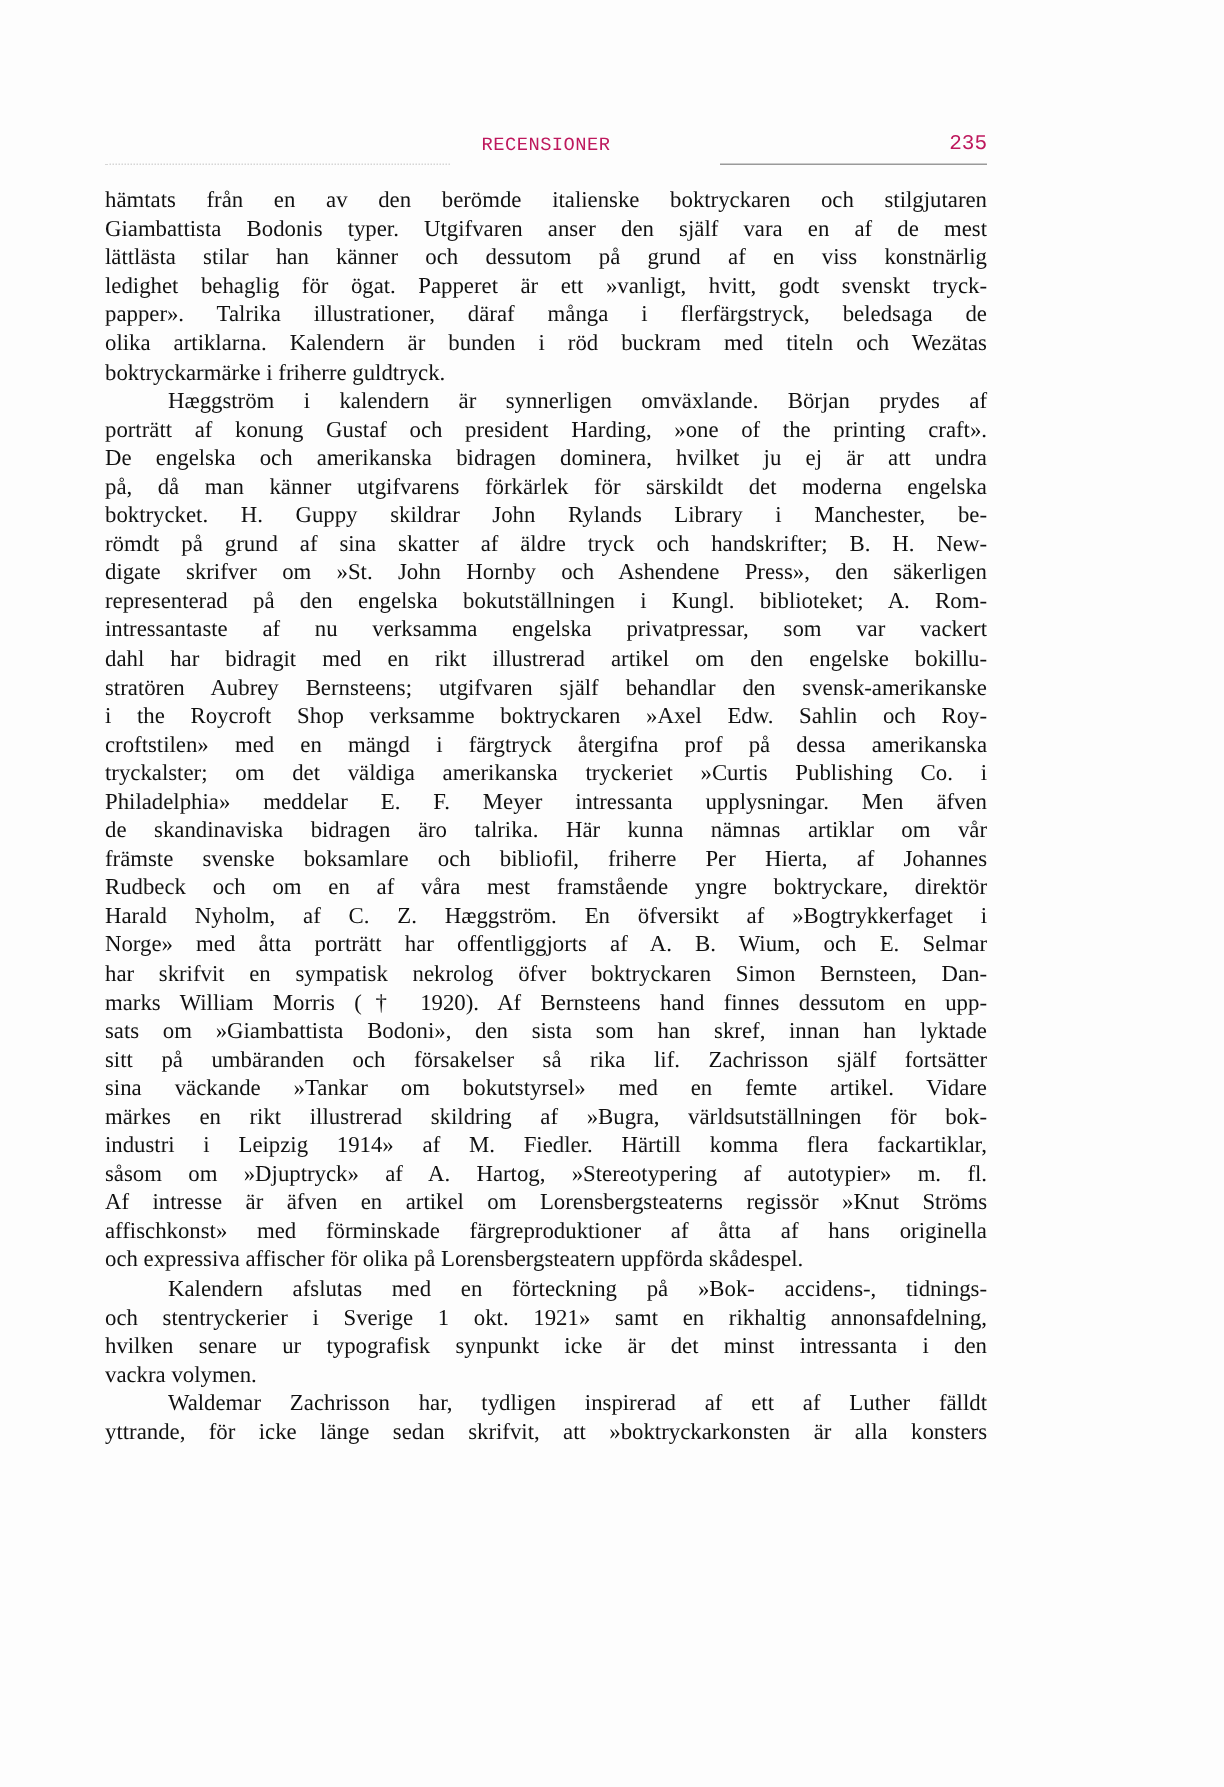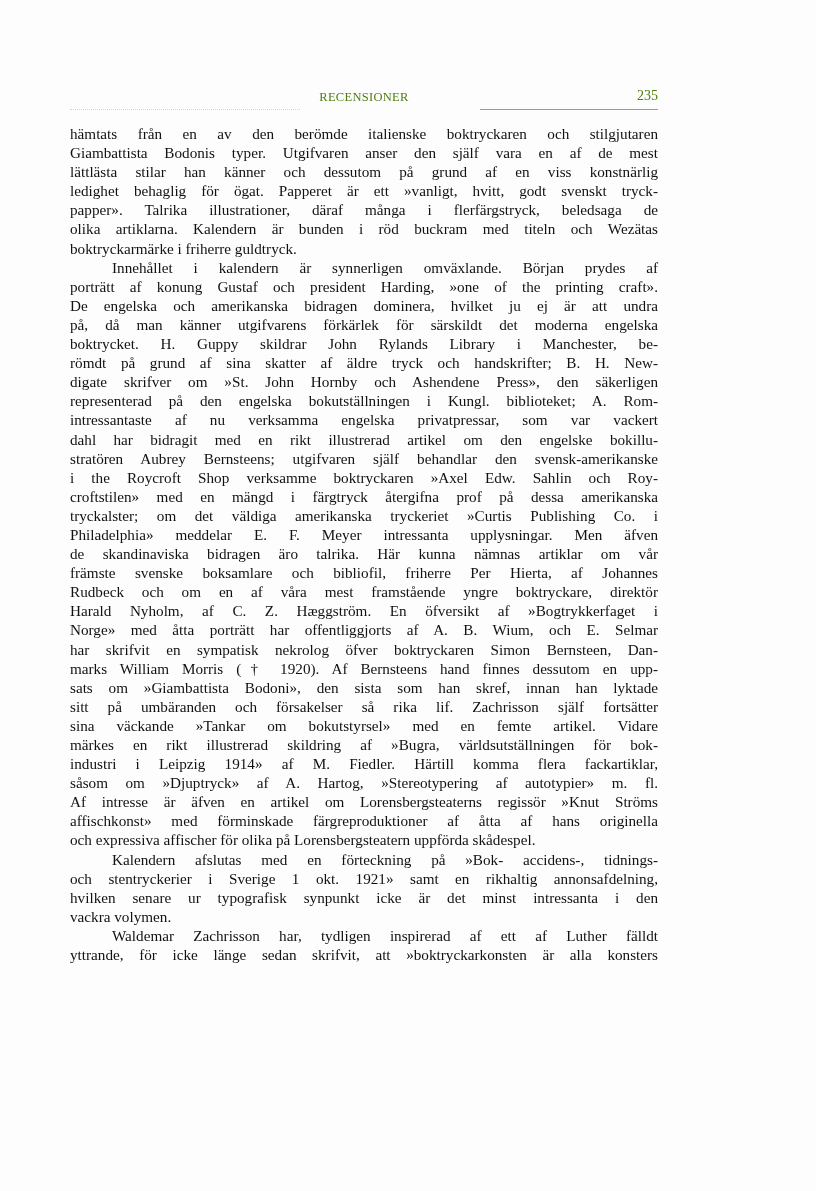--- a/index.html
+++ b/index.html
@@ -1,19 +1,19 @@
 <!DOCTYPE html>
 <html><head>
 <meta charset="utf-8">
 <style>
   html, body { margin: 0; padding: 0; background: #ffffff; }
   body { width: 816px; height: 1191px; position: relative; overflow: hidden; }
   .page { position: absolute; left: 0; top: 0; width: 816px; height: 1191px; background: #fdfdfd; }
   .running-head { position: absolute; top: 88px; left: 70px; width: 588px; height: 22px;
-    font-family: Liberation Serif, serif; color: #4d7c0f; }
+    font-family: Liberation Mono, monospace; color: #be185d; }
   .running-title { position: absolute; left: 0; right: 0; text-align: center; top: 2px;
     font-size: 12.5px; letter-spacing: 0.3px; }
   .page-number { position: absolute; right: 0; top: 0; font-size: 14px; }
   .head-rule { position: absolute; left: 410px; right: 0; top: 21px; border-top: 1px solid #9a9a9a; }
   .head-rule-left { position: absolute; left: 0; width: 230px; top: 21px; border-top: 1px dotted #d6d6d6; }
   .body-text { position: absolute; top: 124px; left: 70px; width: 588px;
     font-family: "Liberation Serif", "DejaVu Serif", serif; font-size: 15.2px; line-height: 19.1px;
     color: #111; }
   .line { display: block; white-space: nowrap; text-align: justify; text-align-last: justify; height: 19.1px; }
   .line.last { text-align-last: left; }
@@ -31,21 +31,21 @@
   </div>
 
   <div class="body-text" id="body-text">
       <span class="line">hämtats från en av den berömde italienske boktryckaren och stilgjutaren</span>
       <span class="line">Giambattista Bodonis typer. Utgifvaren anser den själf vara en af de mest</span>
       <span class="line">lättlästa stilar han känner och dessutom på grund af en viss konstnärlig</span>
       <span class="line">ledighet behaglig för ögat. Papperet är ett »vanligt, hvitt, godt svenskt tryck-</span>
       <span class="line">papper». Talrika illustrationer, däraf många i flerfärgstryck, beledsaga de</span>
       <span class="line">olika artiklarna. Kalendern är bunden i röd buckram med titeln och Wezätas</span>
       <span class="line last">boktryckarmärke i friherre guldtryck.</span>
-      <span class="line indent">Innehållet i kalendern är synnerligen omväxlande. Början prydes af</span>
+      <span class="line indent">Hæggström i kalendern är synnerligen omväxlande. Början prydes af</span>
       <span class="line">porträtt af konung Gustaf och president Harding, »one of the printing craft».</span>
       <span class="line">De engelska och amerikanska bidragen dominera, hvilket ju ej är att undra</span>
       <span class="line">på, då man känner utgifvarens förkärlek för särskildt det moderna engelska</span>
       <span class="line">boktrycket. H. Guppy skildrar John Rylands Library i Manchester, be-</span>
       <span class="line">römdt på grund af sina skatter af äldre tryck och handskrifter; B. H. New-</span>
       <span class="line">digate skrifver om »St. John Hornby och Ashendene Press», den säkerligen</span>
       <span class="line">representerad på den engelska bokutställningen i Kungl. biblioteket; A. Rom-</span>
       <span class="line">intressantaste af nu verksamma engelska privatpressar, som var vackert</span>
       <span class="line">dahl har bidragit med en rikt illustrerad artikel om den engelske bokillu-</span>
       <span class="line">stratören Aubrey Bernsteens; utgifvaren själf behandlar den svensk-amerikanske</span>

